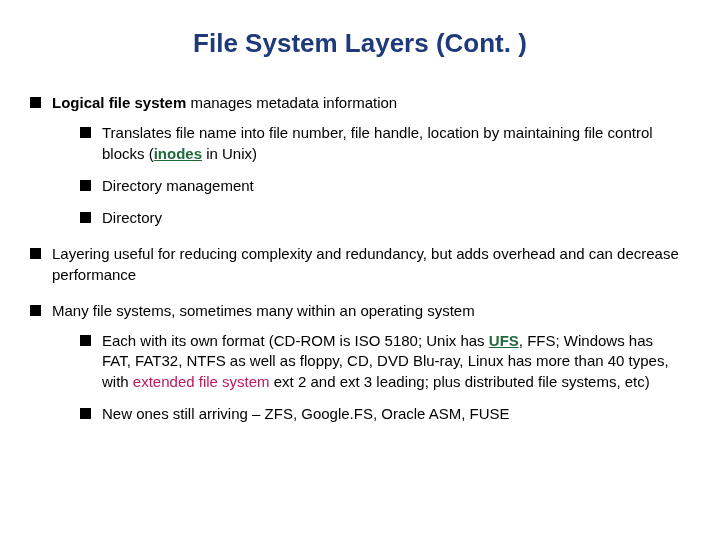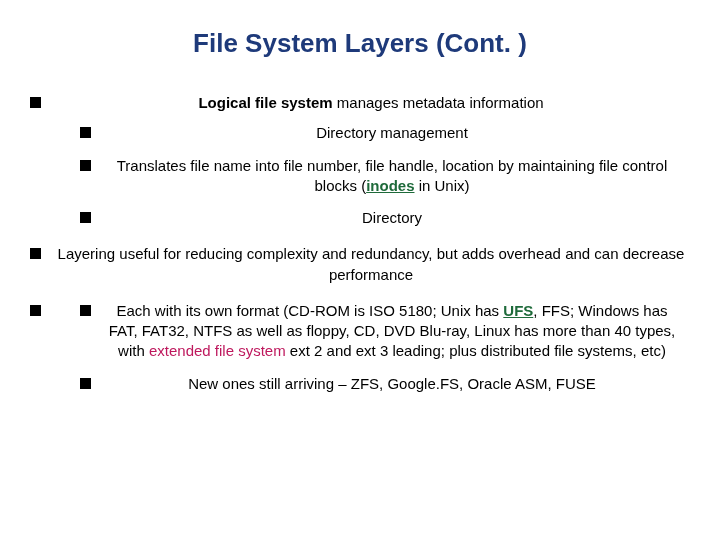--- a/index.html
+++ b/index.html
@@ -21,21 +21,20 @@
     text-align: center;
     font-weight: bold;
     font-size: 26px;
     color: #1e3a7a;
     margin: 8px 0 34px 0;
   }
   ul {
     list-style: none;
     margin: 8px;
     padding: 0;
-    text-align: center;
   }
   .lvl1 > li {
     position: relative;
     padding-left: 22px;
     margin-bottom: 16px;
     font-size: 15px;
     line-height: 1.35;
   }
   .lvl1 > li::before {
     content: "";
@@ -82,36 +81,37 @@
 
 <div class="slide">
   <div class="title">File System Layers (Cont. )</div>
 
   <ul class="lvl1">
 
     <li>
       <span class="bold">Logical file system</span><span> manages metadata information</span>
       <ul class="lvl2">
         <li>
-          <span>Directory management</span>
+          <span>Translates file name into file number, file handle, location by maintaining file control blocks (</span><span class="link">inodes</span><span> in Unix)</span>
         </li>
         <li>
-          <span>Translates file name into file number, file handle, location by maintaining file control blocks (</span><span class="link">inodes</span><span> in Unix)</span>
+          <span>Directory management</span>
         </li>
         <li>
           <span>Directory</span>
         </li>
       </ul>
     </li>
 
     <li>
       <span>Layering useful for reducing complexity and redundancy, but adds overhead and can decrease performance</span>
     </li>
 
     <li>
+      <span>Many file systems, sometimes many within an operating system</span>
       <ul class="lvl2">
         <li>
           <span>Each with its own format (CD-ROM is ISO 5180; Unix has </span><span class="link">UFS</span><span>, FFS; Windows has FAT, FAT32, NTFS as well as floppy, CD, DVD Blu-ray, Linux has more than 40 types, with </span><span class="keyword">extended file system</span><span> ext 2 and ext 3 leading; plus distributed file systems, etc)</span>
         </li>
         <li>
           <span>New ones still arriving – ZFS, Google.FS, Oracle ASM, FUSE</span>
         </li>
       </ul>
     </li>
 

